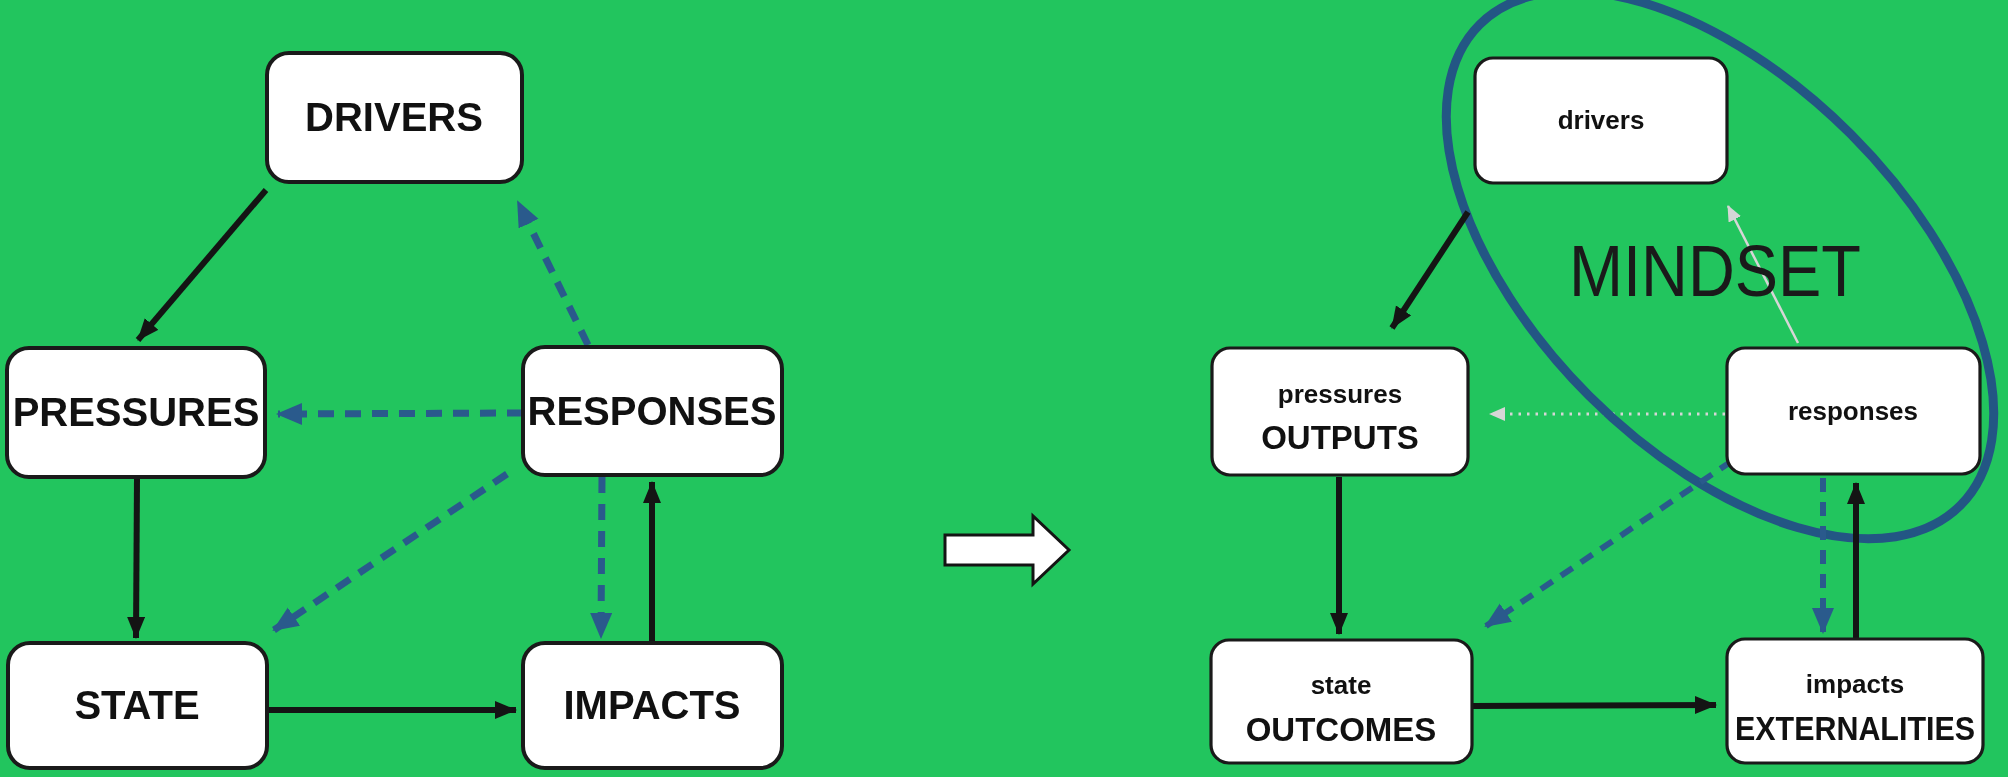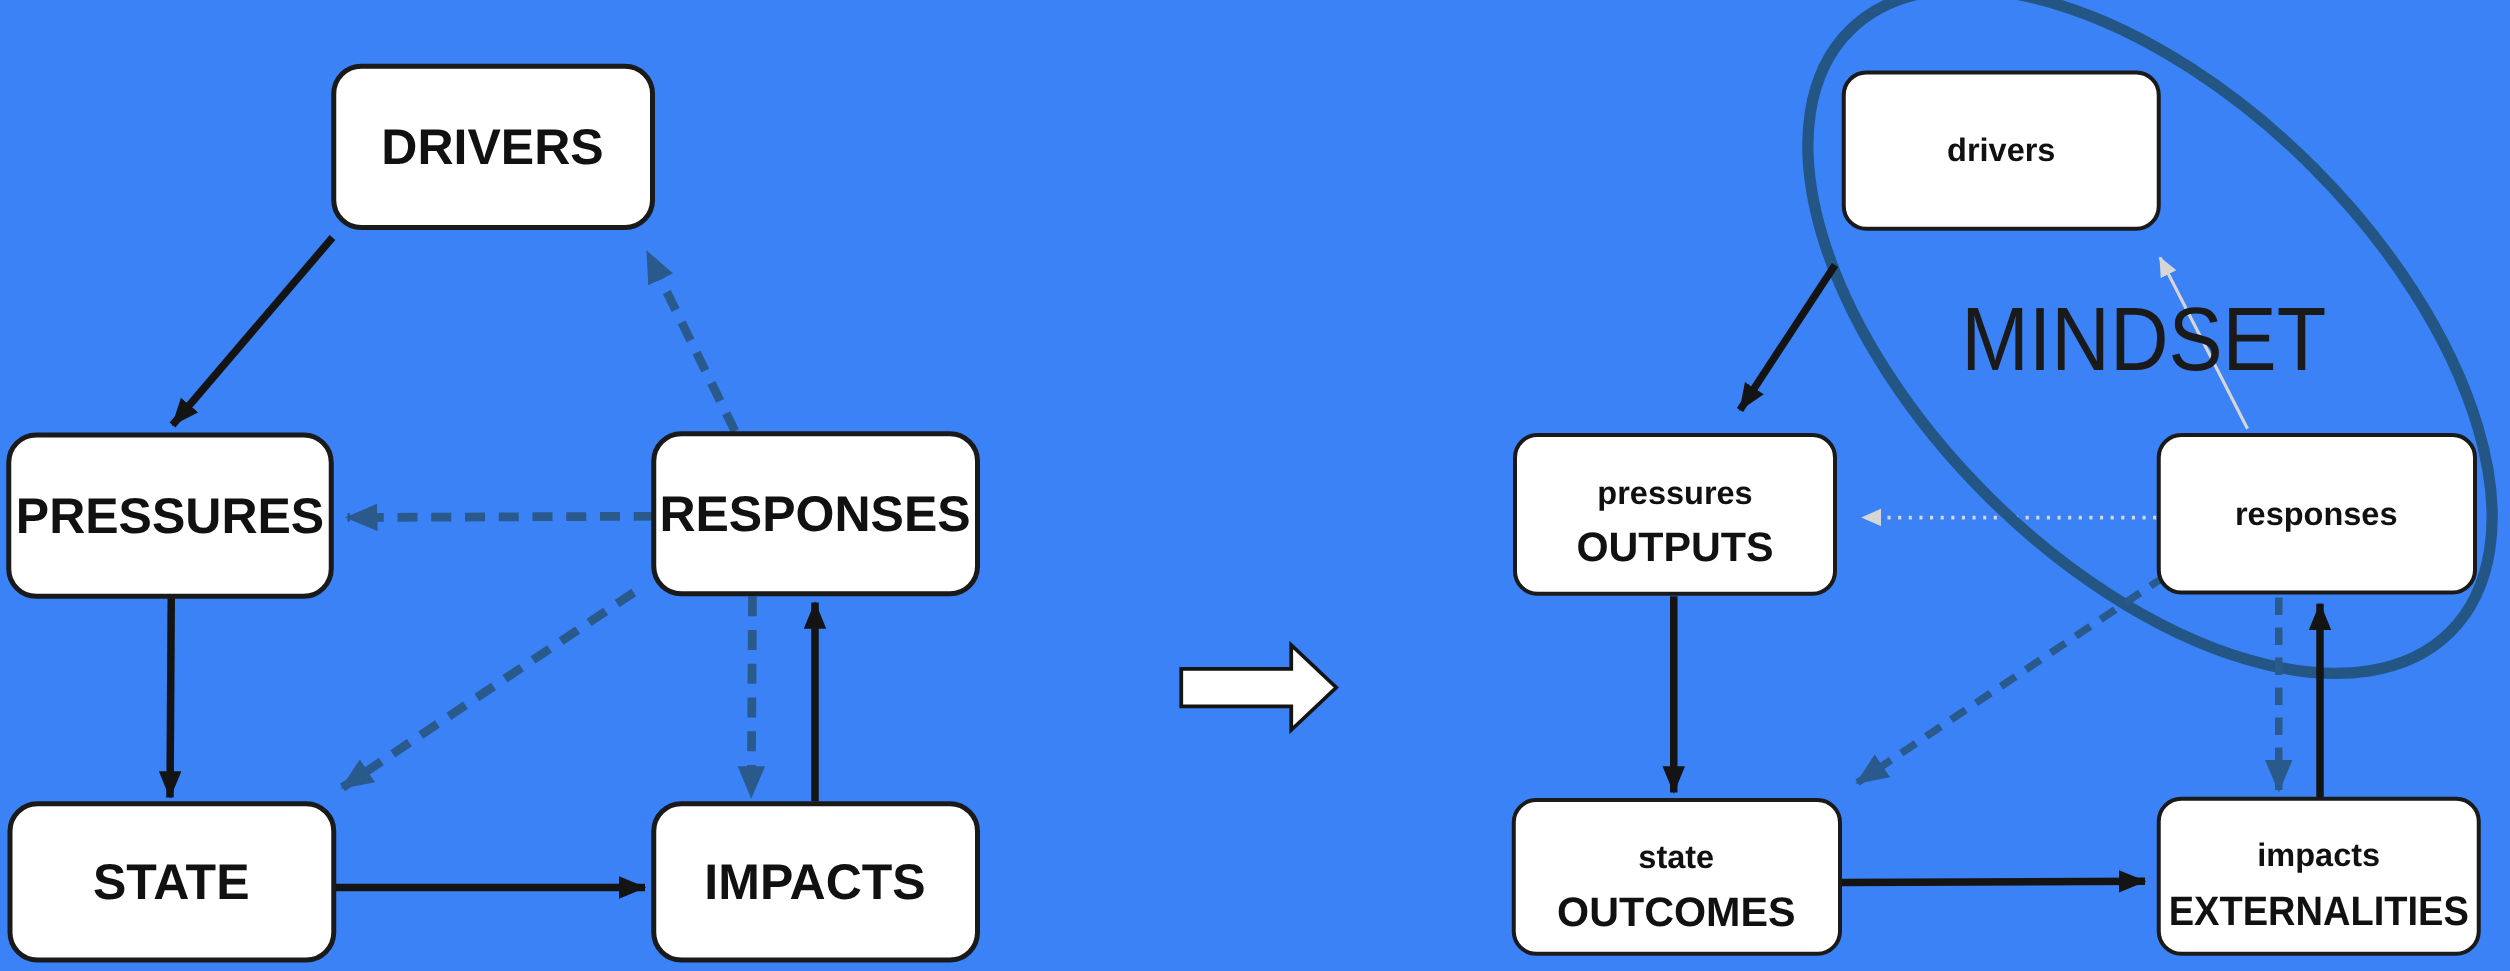--- a/index.html
+++ b/index.html
@@ -1,16 +1,16 @@
 <!DOCTYPE html>
 <html><head>
 <meta charset="utf-8">
 <style>
   html,body{margin:0;padding:0;background:#ffffff;}
-  .stage{width:2008px;height:777px;position:relative;background:#3b82f6;font-family:"Liberation Sans",sans-serif;}
+  .stage{width:2008px;height:777px;position:relative;background:#22c55e;font-family:"Liberation Sans",sans-serif;}
   svg{display:block;}
   .box{fill:#ffffff;stroke:#1a1a1a;}
   .box-l{stroke-width:4px;}
   .box-r{stroke-width:3.2px;}
   .lbl{fill:#111111;font-family:"Liberation Sans",sans-serif;font-weight:bold;text-anchor:middle;}
   .lbl-l{font-size:40px;}
   .lbl-sm{font-size:26px;}
   .lbl-cap{font-size:33px;}
   .mindset{fill:#1a1a1a;font-family:"Liberation Sans",sans-serif;font-weight:normal;font-size:72px;text-anchor:middle;}
   .k{stroke:#141414;fill:none;}

